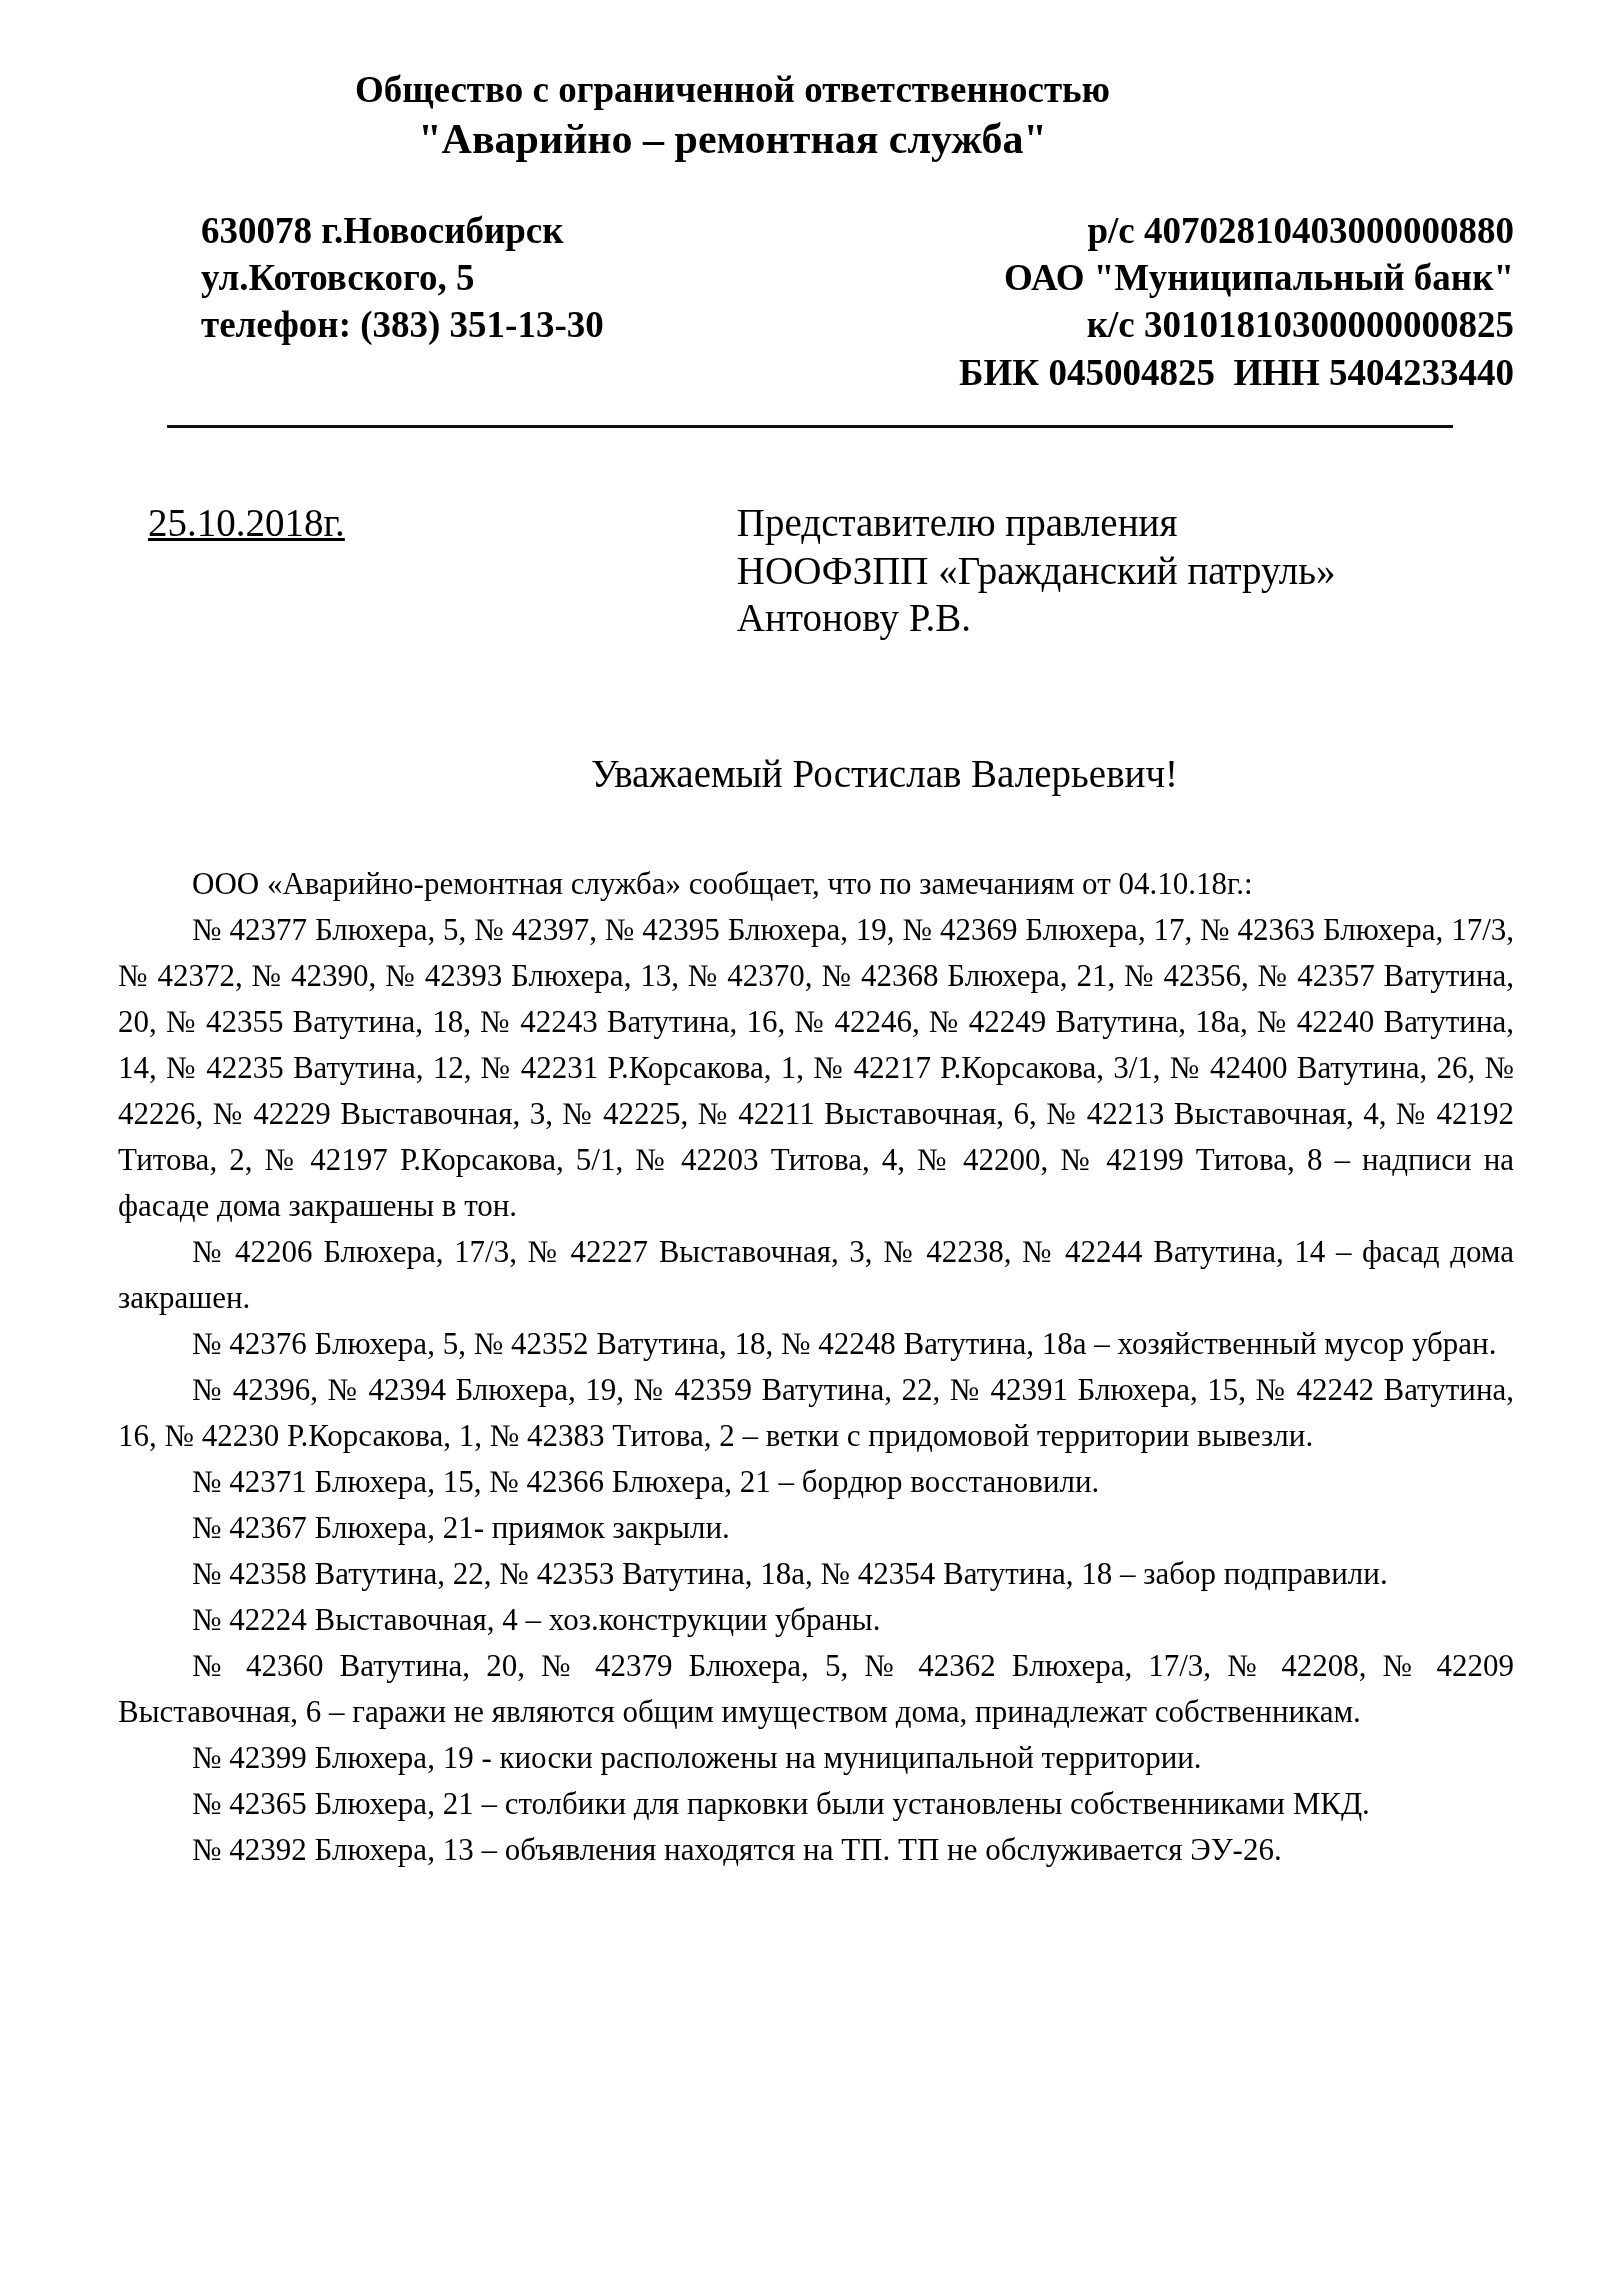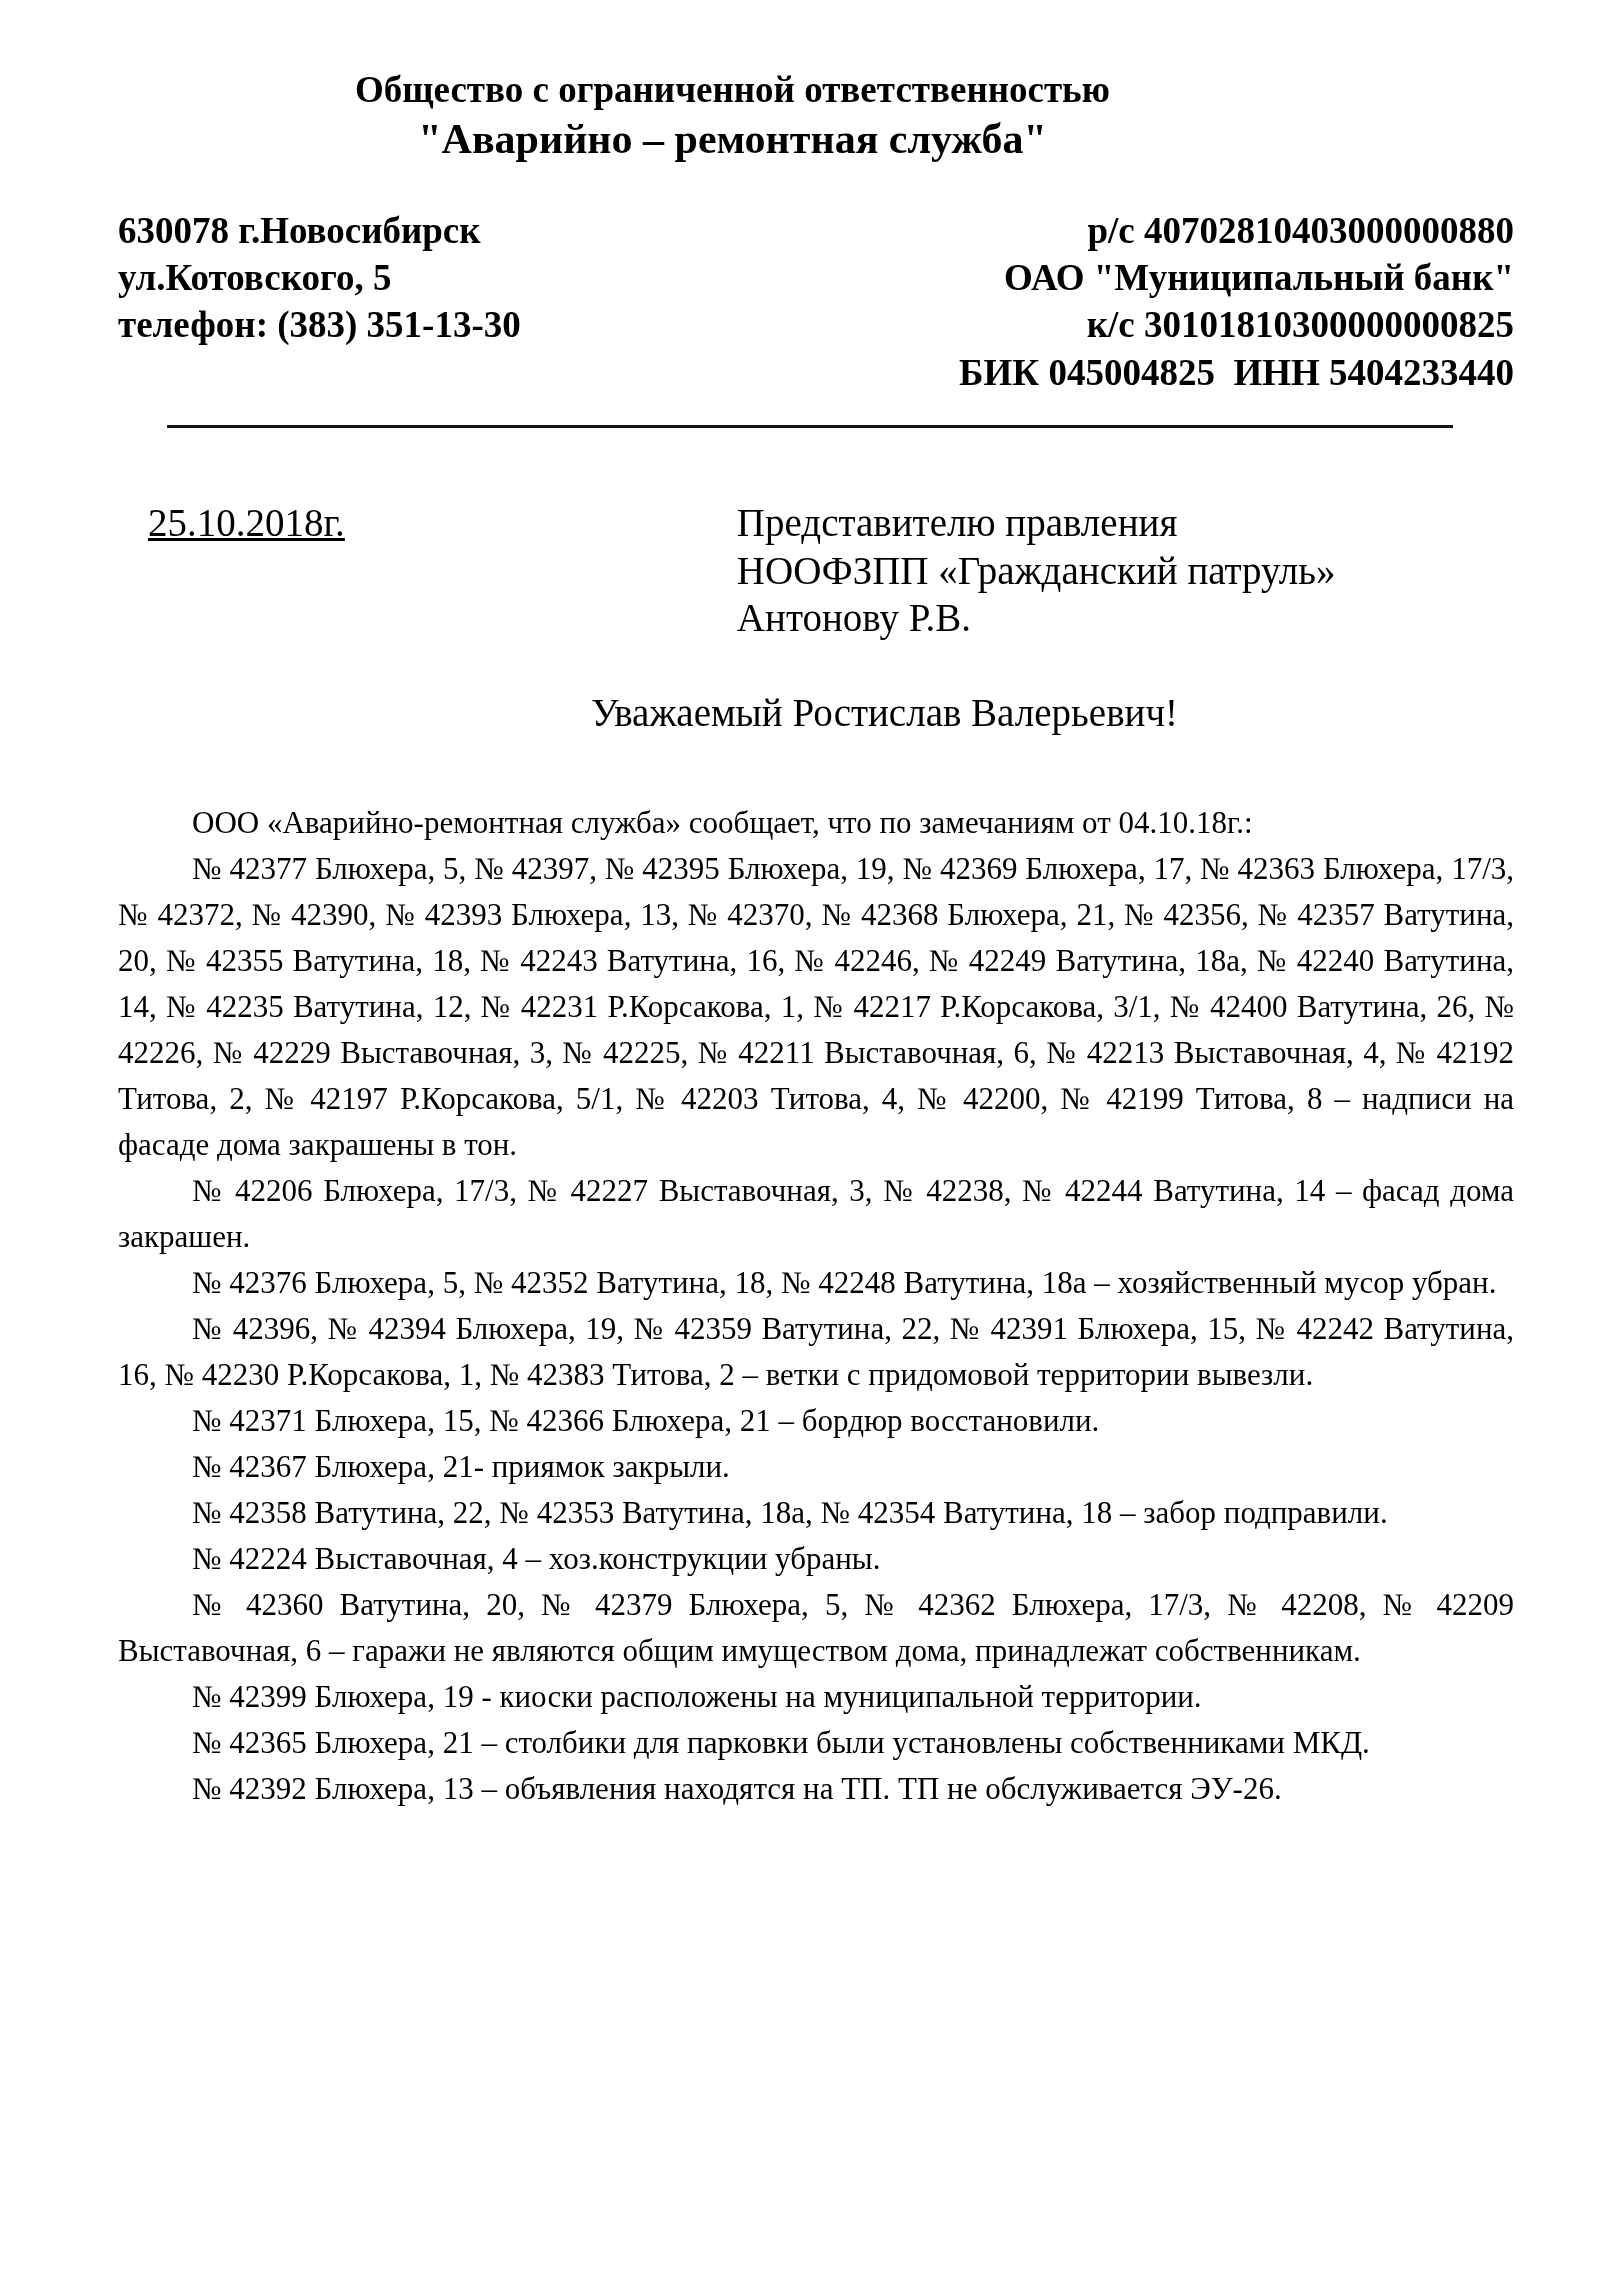--- a/index.html
+++ b/index.html
@@ -36,21 +36,21 @@
     line-height: 1.25;
   }
   .contact-row {
     display: flex;
     justify-content: space-between;
     margin-top: 41px;
     font-weight: bold;
     font-size: 37px;
     line-height: 1.28;
   }
-  .address-block { }
+  .address-block { margin-left: 83px; }
   .bank-block { text-align: right; }
 
   .letterhead-divider {
     height: 0;
     border-top: 3.9px solid #111111;
     margin: 29px 61px 0 49px;
   }
 
   
   .meta-row {
@@ -62,21 +62,21 @@
   }
   .letter-date {
     margin-left: 30px;
     text-decoration: underline;
     white-space: nowrap;
   }
   .addressee-block { margin-left: 392px; }
 
   
   .salutation {
-    margin-top: 48px;
+    margin-top: 109px;
     padding-left: 137px;
     text-align: center;
     font-size: 39px;
   }
 
   
   .letter-body {
     margin-top: 65px;
     font-size: 31px;
     line-height: 46px;

